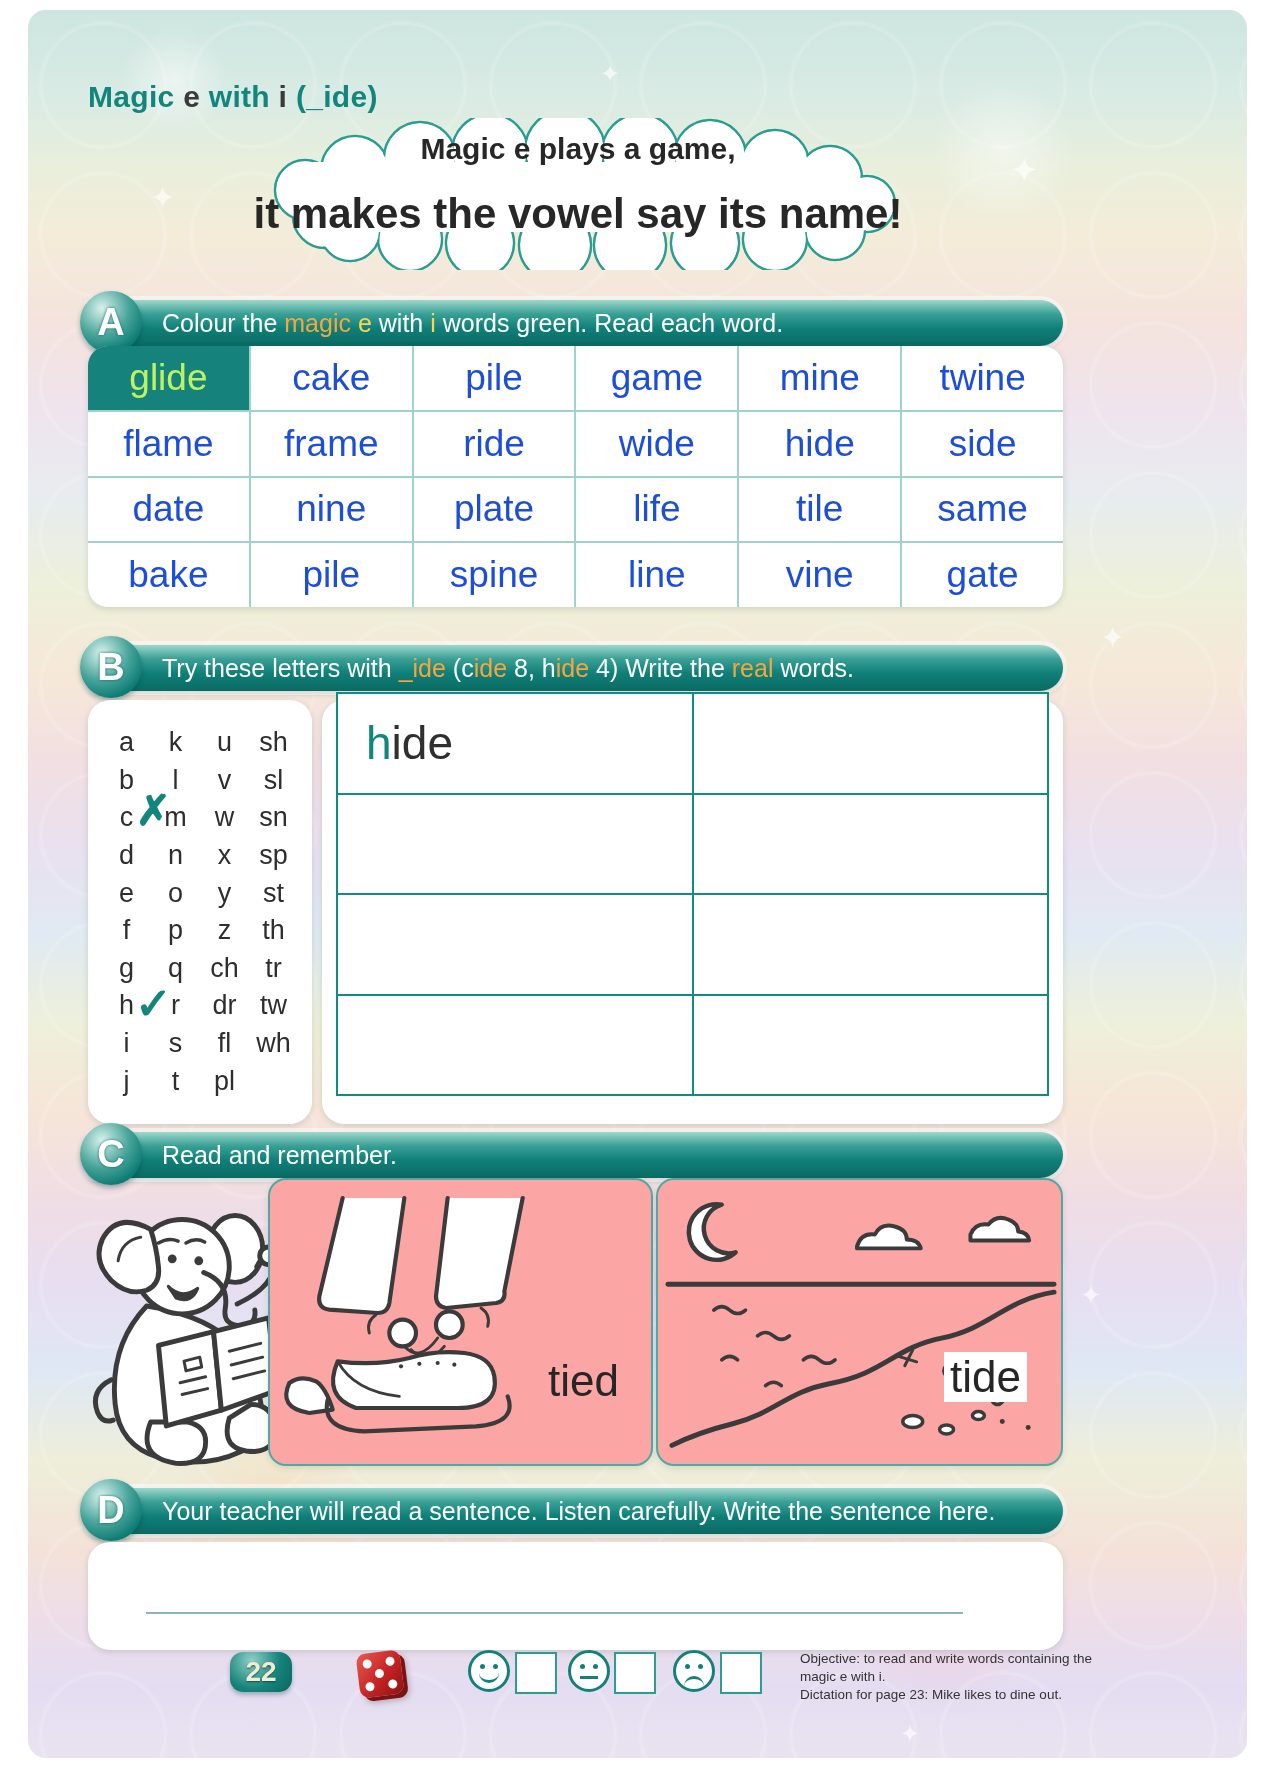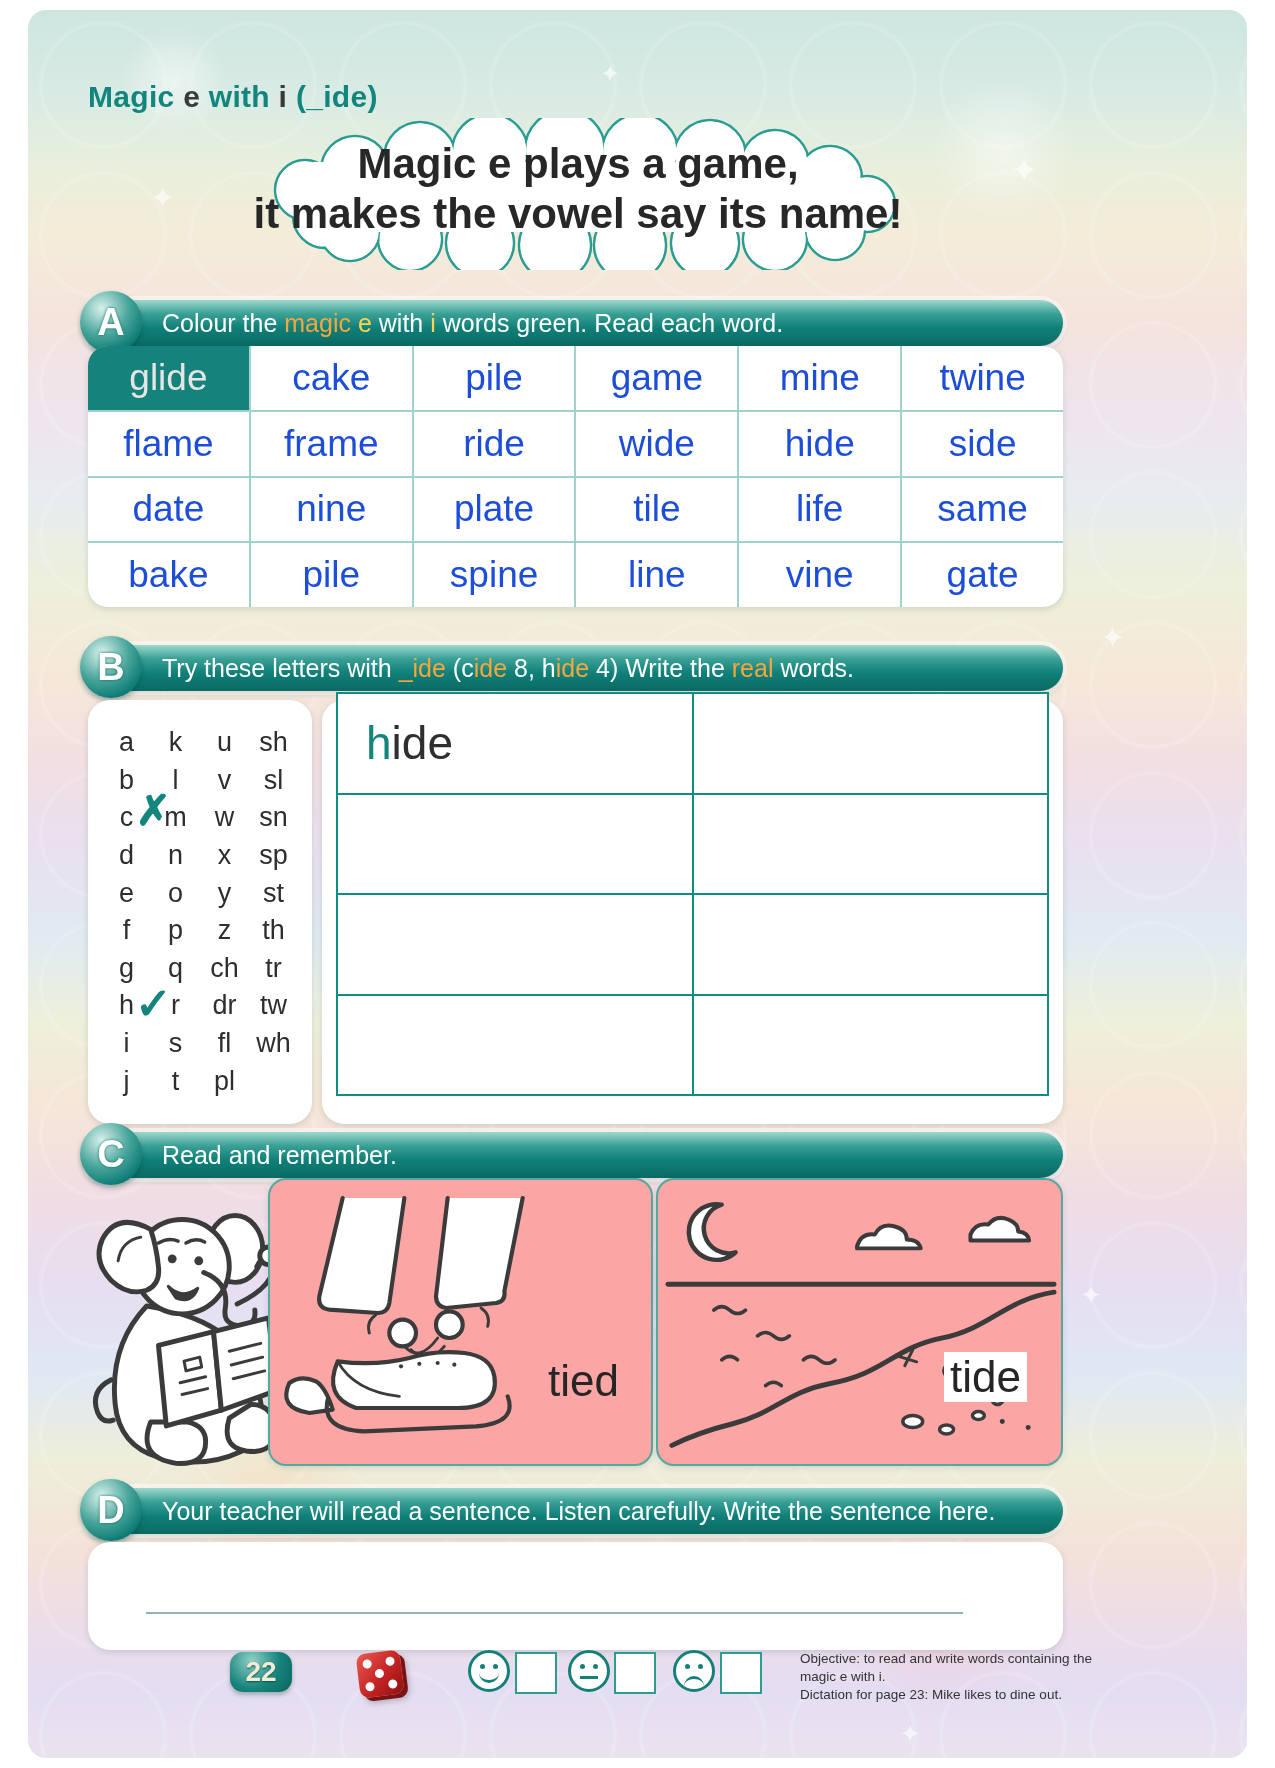--- a/index.html
+++ b/index.html
@@ -28,21 +28,21 @@
 
   
   .ptitle { position:absolute; left:88px; top:80px; font-size:30px; font-weight:600; letter-spacing:.3px; }
   .ptitle .tl { color:#12867d; }
   .ptitle .dk { color:#3a3a3a; }
 
   
   .cloud-wrap { position:absolute; left:233px; top:118px; width:690px; height:152px; }
   .cloud-wrap svg { position:absolute; inset:0; }
   .cloud-text { position:absolute; left:0; right:0; text-align:center; color:#272727; font-weight:700; }
-  .cl1 { top:22px; font-size:42px; }
+  .cl1 { top:14px; font-size:30px; }
   .cl2 { top:72px; font-size:42px; white-space:nowrap; }
 
   
   .bar { position:absolute; left:88px; width:975px; height:46px; border-radius:8px 24px 24px 8px;
          background:linear-gradient(180deg,#9ed8cd 0%, #3aa096 30%, #0f7f78 62%, #0a6a63 100%);
          box-shadow:0 0 0 4px rgba(255,255,255,.45), 0 3px 5px rgba(0,60,60,.25);
          display:flex; align-items:center; padding-left:74px; color:#fff; font-size:25px; }
   .badge { position:absolute; left:-8px; top:-9px; width:62px; height:62px; border-radius:50%;
            background:radial-gradient(circle at 35% 28%, #d8f1ec, #49a59b 45%, #0e7d75 75%, #09655e 100%);
            box-shadow:0 3px 5px rgba(0,60,60,.35);
@@ -51,21 +51,21 @@
   .seg-orange { color:#f6a63e; } .seg-yellow { color:#ffd44f; }
   .bar span { white-space:pre; }
 
   
   .wordtable { position:absolute; left:88px; top:346px; width:975px; height:261px;
                border-radius:20px; overflow:hidden; background:#9ed2cb;
                display:grid; grid-template-columns:repeat(6,1fr); grid-template-rows:repeat(4,1fr);
                gap:2px; box-shadow:0 2px 6px rgba(0,60,60,.15); }
   .wcell { background:#ffffff; display:flex; align-items:center; justify-content:center;
            font-size:37px; color:#1d4ed8; }
-  .wcell.hl { background:#15837b; color:#e5e5e5; }
+  .wcell.hl { background:#15837b; color:#bef264; }
 
   
   .panel { position:absolute; background:#ffffff; border-radius:22px; box-shadow:0 2px 6px rgba(0,60,60,.15); }
   .letters-panel { left:88px; top:700px; width:224px; height:424px; }
   .letters-grid { position:absolute; inset:24px 14px; display:grid; grid-template-columns:repeat(4,1fr);
                   grid-template-rows:repeat(10,1fr); justify-items:center; align-items:center;
                   font-size:27px; color:#2e2e2e; }
   .lt { position:relative; }
   .mark { position:absolute; left:16px; top:-12px; color:#12867d; font-weight:700; font-size:42px; line-height:1; }
   .mark.tick { top:-8px; font-size:44px; }
@@ -203,22 +203,22 @@
     <div class="wcell">twine</div>
     <div class="wcell">flame</div>
     <div class="wcell">frame</div>
     <div class="wcell">ride</div>
     <div class="wcell">wide</div>
     <div class="wcell">hide</div>
     <div class="wcell">side</div>
     <div class="wcell">date</div>
     <div class="wcell">nine</div>
     <div class="wcell">plate</div>
+    <div class="wcell">life</div>
     <div class="wcell">tile</div>
-    <div class="wcell">life</div>
     <div class="wcell">same</div>
     <div class="wcell">bake</div>
     <div class="wcell">pile</div>
     <div class="wcell">spine</div>
     <div class="wcell">line</div>
     <div class="wcell">vine</div>
     <div class="wcell">gate</div>
   </div>
 
   <div class="bar" style="top:645px;">

